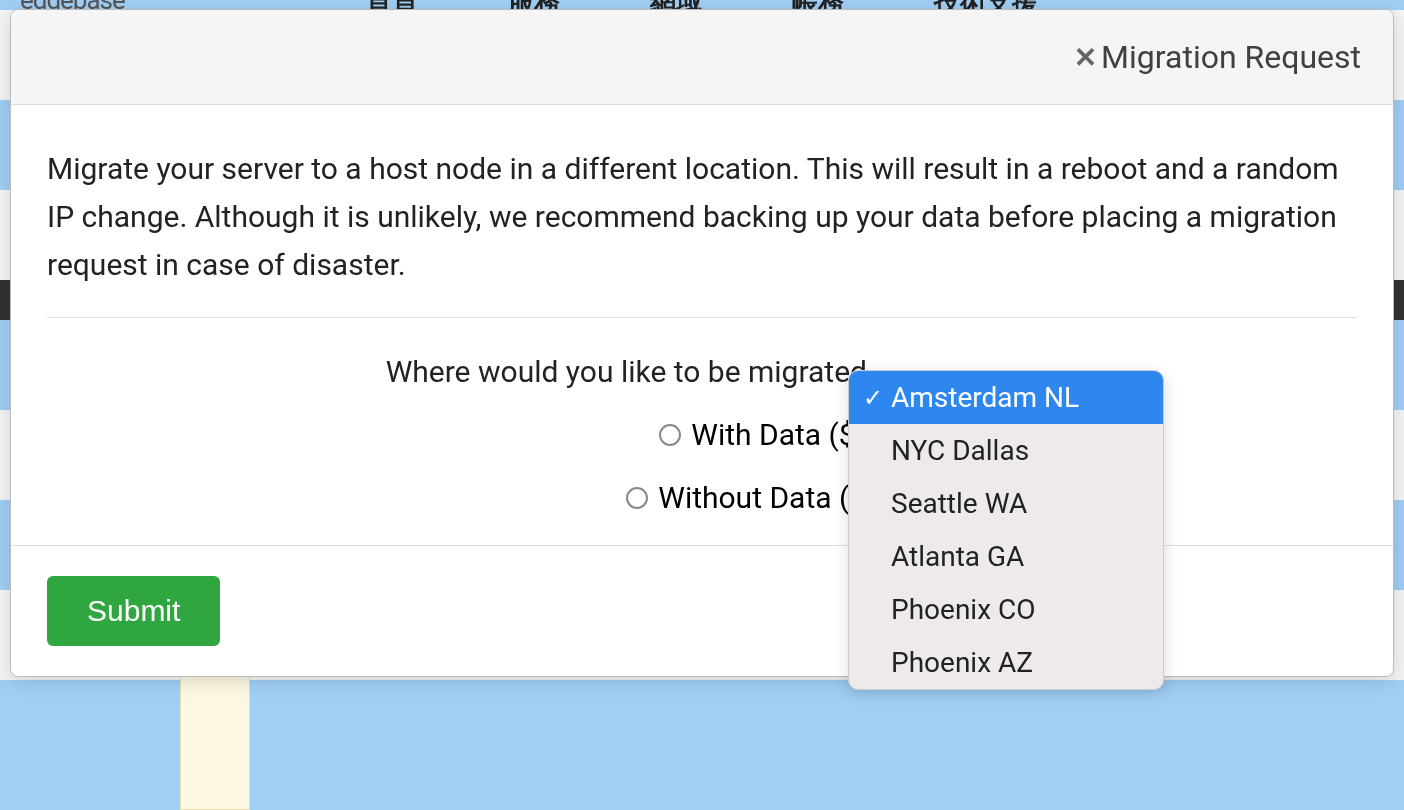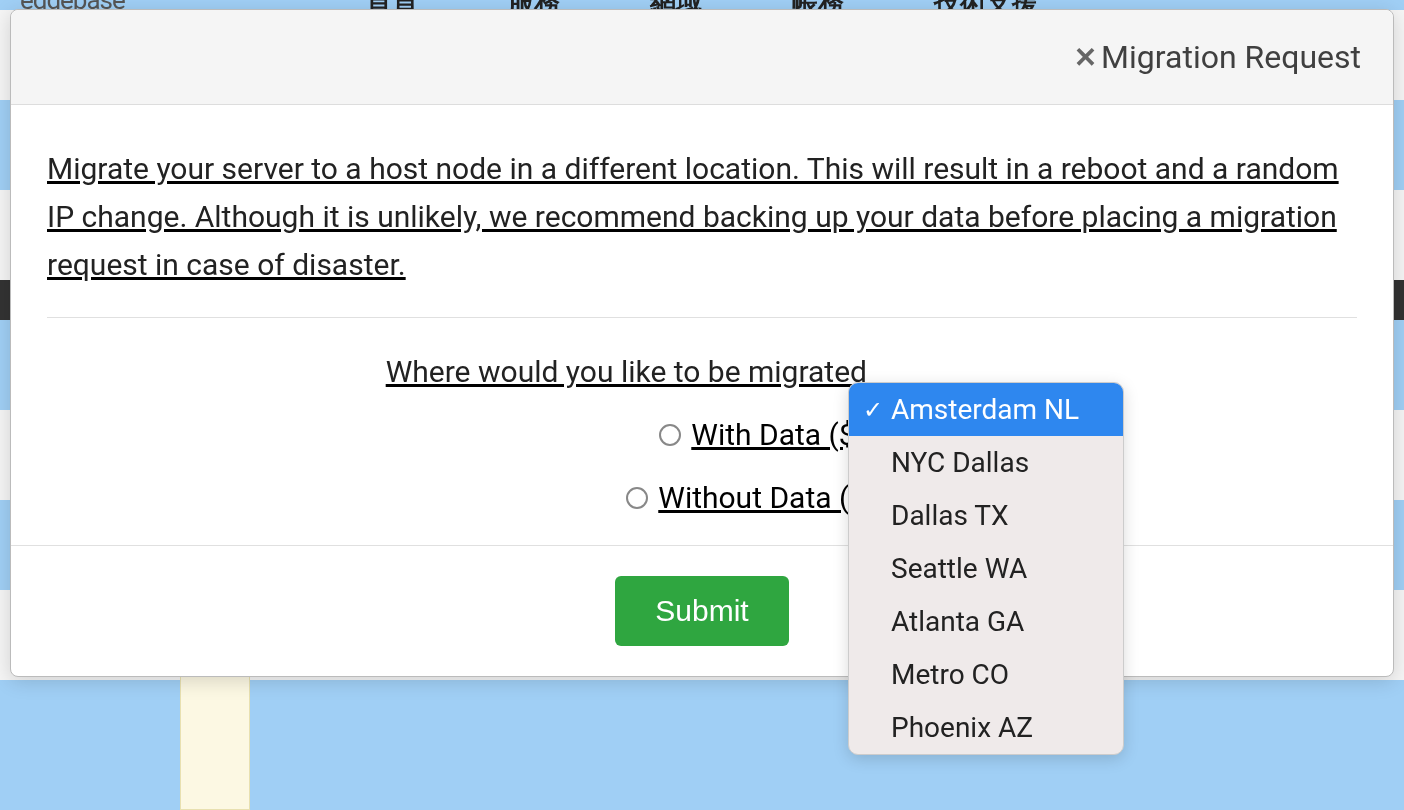--- a/index.html
+++ b/index.html
@@ -109,21 +109,20 @@
     }
     
     .modal-title {
       font-size: 32px;
       font-weight: 400;
       color: #404040;
     }
     
     .modal-body {
       padding: 40px 36px 30px 36px;
-      text-decoration: underline;
     }
     
     .description {
       font-size: 30px;
       line-height: 1.6;
       color: #222;
       margin-bottom: 28px;
     }
     
     .divider {
@@ -170,23 +169,23 @@
       width: 22px;
       height: 22px;
       border: 2px solid #888;
       border-radius: 50%;
       display: inline-block;
       flex-shrink: 0;
     }
     
     .dropdown-menu {
       position: absolute;
-      top: 382px;
+      top: 370px;
       left: 848px;
-      width: 276px;
+      width: 316px;
       background: #efeaea;
       border: 1px solid #ccc;
       border-radius: 10px;
       overflow: hidden;
       z-index: 1000;
       box-shadow: 0 4px 16px rgba(0,0,0,0.15);
     }
     
     .dropdown-item {
       padding: 10px 18px 10px 42px;
@@ -207,21 +206,21 @@
       left: 14px;
       top: 50%;
       transform: translateY(-50%);
       font-size: 24px;
     }
     
     .modal-footer {
       border-top: 1px solid #e0e0e0;
       padding: 30px 36px;
       display: flex;
-      justify-content: center;
+      justify-content: flex-start;
     }
     
     .submit-button {
       background: #2fa640;
       color: #fff;
       border: none;
       border-radius: 6px;
       padding: 18px 40px;
       font-size: 30px;
       cursor: pointer;
@@ -282,18 +281,17 @@
   </div>
 
   <div class="modal-footer">
     <button class="submit-button">Submit</button>
   </div>
 </div>
 
 <div class="dropdown-menu">
   <div class="dropdown-item selected">Amsterdam NL</div>
   <div class="dropdown-item">NYC Dallas</div>
-  <div class="dropdown-item">Dallas TX</div>
   <div class="dropdown-item">Seattle WA</div>
   <div class="dropdown-item">Atlanta GA</div>
-  <div class="dropdown-item">Metro CO</div>
+  <div class="dropdown-item">Phoenix CO</div>
   <div class="dropdown-item">Phoenix AZ</div>
 </div>
 
 </body></html>

